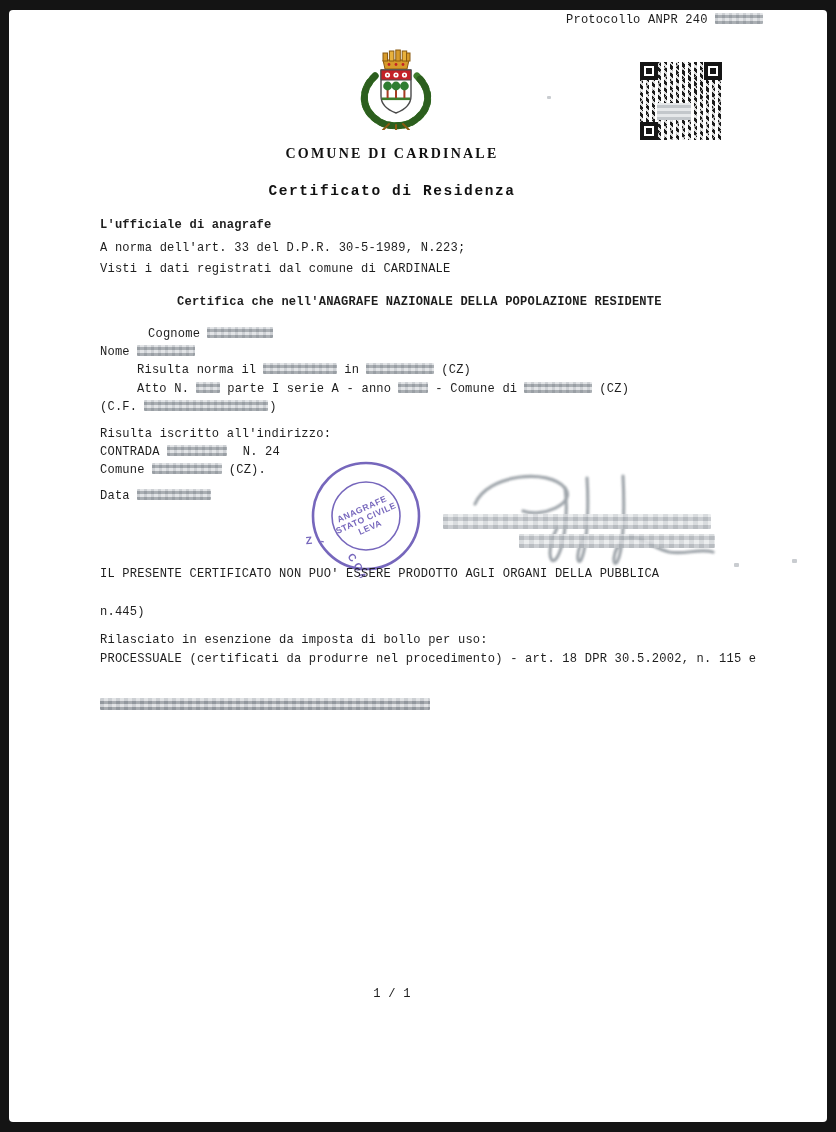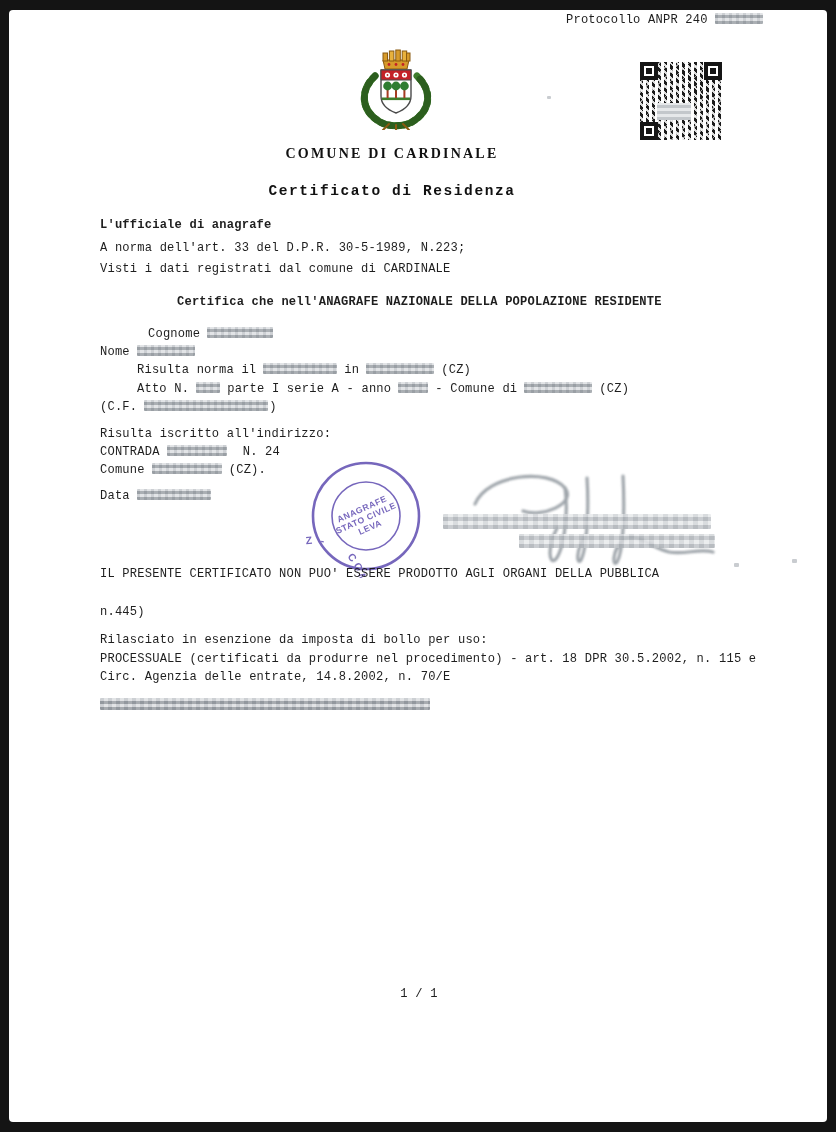--- a/index.html
+++ b/index.html
@@ -192,19 +192,18 @@
       <text x="62" y="67" font-size="8.6" letter-spacing="0.6">STATO CIVILE</text>
       <text x="62" y="77" font-size="8.6" letter-spacing="0.6">LEVA</text>
     </g>
   </svg>
 
   <div class="ln" style="top:557px;">IL PRESENTE CERTIFICATO NON PUO' ESSERE PRODOTTO AGLI ORGANI DELLA PUBBLICA</div>
   <div class="ln" style="top:595px;">n.445)</div>
 
   <div class="ln" style="top:623px;">Rilasciato in esenzione da imposta di bollo per uso:</div>
   <div class="ln" style="top:642px;">PROCESSUALE (certificati da produrre nel procedimento) - art. 18 DPR 30.5.2002, n. 115 e</div>
-  <div class="ln" style="top:660px;">Circ. Agenzia delle entrate, 14.8.2002, n. 70/E</div>
 
   <div class="redact-line" style="top:688px;width:330px;"></div>
 
-  <div class="center-col ln" style="left:15px;top:977px;text-align:center;width:766px;padding-left:12px;">1 / 1</div>
+  <div class="center-col ln" style="left:0;top:977px;text-align:center;width:766px;">1 / 1</div>
 
 </div>
 
 </body></html>

